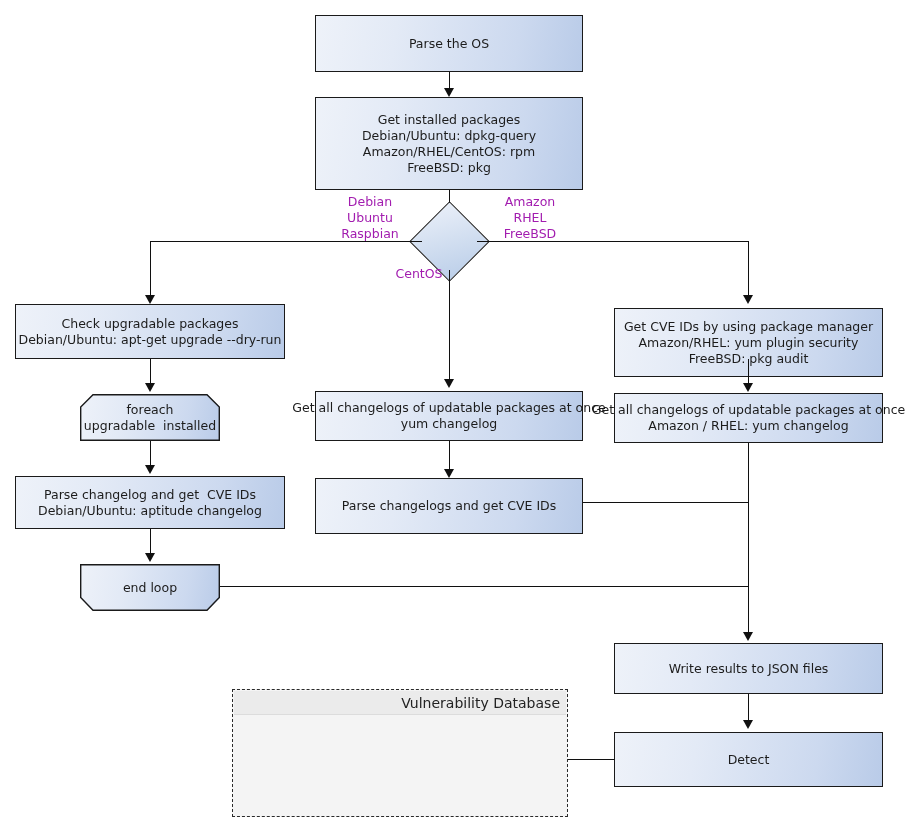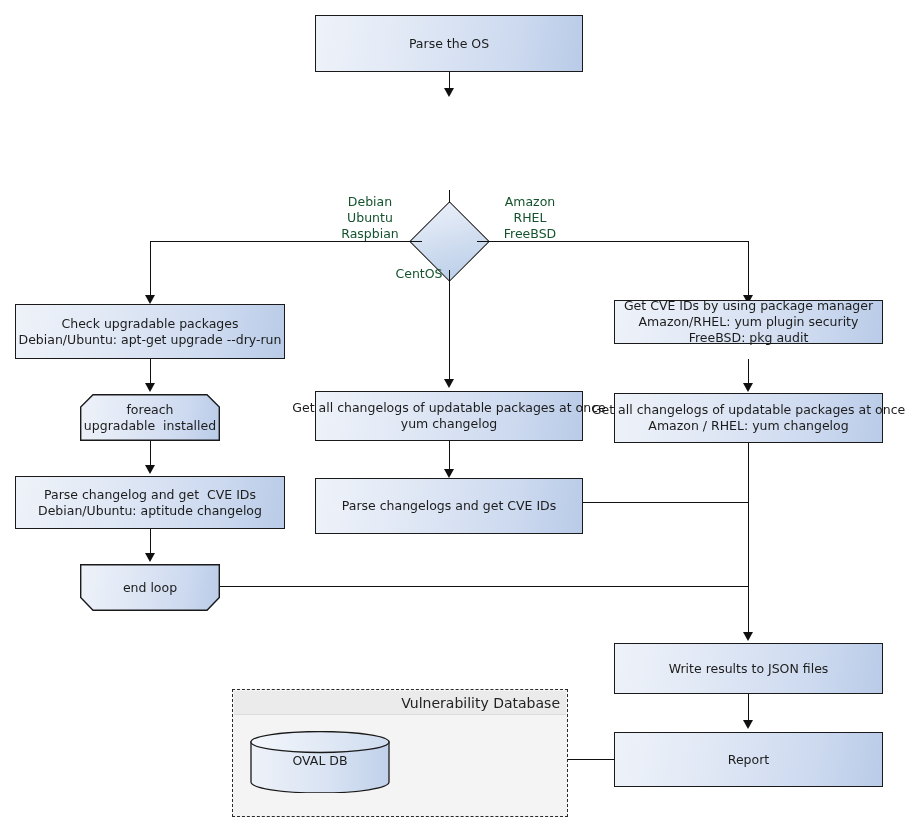--- a/index.html
+++ b/index.html
@@ -86,21 +86,21 @@
     border-left: 5.5px solid transparent;
     border-right: 5.5px solid transparent;
     border-top: 9px solid #101010;
   }
 
   
   .edge-label {
     position: absolute;
     font-size: 12.5px;
     line-height: 16px;
-    color: #14532d;
+    color: #a21caf;
     text-align: center;
     white-space: pre;
   }
 
   
   .group-box {
     position: absolute;
     box-sizing: border-box;
     border: 1.6px dashed #2a2a2a;
     background: #f4f4f4;
@@ -138,20 +138,26 @@
 
 <div id="canvas">
 
   <div class="node" style="left:315px; top:15px; width:268px; height:57px;">
     <span class="txt">Parse the OS</span>
   </div>
 
   <div class="vline" style="left:449px; top:72px; height:18px;"></div>
   <div class="arrow-down" style="left:443.5px; top:88px;"></div>
 
+  <div class="node" style="left:315px; top:97px; width:268px; height:93px;">
+    <span class="txt">Get installed packages
+Debian/Ubuntu: dpkg-query
+Amazon/RHEL/CentOS: rpm
+FreeBSD: pkg</span>
+  </div>
 
   <div class="vline" style="left:449px; top:190px; height:33px;"></div>
 
   <div class="diamond" style="left:421px; top:213px; width:57px; height:57px;"></div>
 
   <div class="edge-label" style="left:330px; top:194px; width:80px;">Debian
 Ubuntu
 Raspbian</div>
   <div class="edge-label" style="left:490px; top:194px; width:80px;">Amazon
 RHEL
@@ -216,21 +222,21 @@
 
   <div class="vline" style="left:449px; top:441px; height:30px;"></div>
   <div class="arrow-down" style="left:443.5px; top:469px;"></div>
 
   <div class="node" style="left:315px; top:478px; width:268px; height:56px;">
     <span class="txt">Parse changelogs and get CVE IDs</span>
   </div>
 
   <div class="hline" style="left:583px; top:502px; width:166px;"></div>
 
-  <div class="node" style="left:614px; top:300px; width:269px; height:44px;">
+  <div class="node" style="left:614px; top:308px; width:269px; height:69px;">
     <span class="txt">Get CVE IDs by using package manager
 Amazon/RHEL: yum plugin security
 FreeBSD: pkg audit</span>
   </div>
 
   <div class="vline" style="left:748px; top:359px; height:26px;"></div>
   <div class="arrow-down" style="left:742.5px; top:383px;"></div>
 
   <div class="node" style="left:614px; top:393px; width:269px; height:50px; white-space:normal; overflow:visible;">
     <span class="txt" style="position:absolute; left:50%; top:50%; transform:translate(-50%,-50%);">Get all changelogs of updatable packages at once
@@ -241,43 +247,25 @@
   <div class="arrow-down" style="left:742.5px; top:632px;"></div>
 
   <div class="node" style="left:614px; top:643px; width:269px; height:51px;">
     <span class="txt">Write results to JSON files</span>
   </div>
 
   <div class="vline" style="left:748px; top:694px; height:28px;"></div>
   <div class="arrow-down" style="left:742.5px; top:720px;"></div>
 
   <div class="node" style="left:614px; top:732px; width:269px; height:55px;">
-    <span class="txt">Report</span>
+    <span class="txt">Detect</span>
   </div>
 
   <div class="group-box" style="left:232px; top:689px; width:336px; height:128px;"></div>
   <div class="group-title-bar" style="left:234px; top:691px; width:332px; height:24px;">
     <span>Vulnerability Database</span>
   </div>
 
-  <div class="cyl" style="left:250px; top:731px;">
-    <svg width="140" height="62" viewBox="0 0 140 62">
-      <defs>
-        <linearGradient id="cylGradA" x1="0" y1="0" x2="1" y2="0">
-          <stop offset="0%" stop-color="#eef2f9"></stop>
-          <stop offset="55%" stop-color="#d9e3f3"></stop>
-          <stop offset="100%" stop-color="#c0d1ea"></stop>
-        </linearGradient>
-        <linearGradient id="cylTopA" x1="0" y1="0" x2="1" y2="0">
-          <stop offset="0%" stop-color="#f4f7fc"></stop>
-          <stop offset="100%" stop-color="#cfdcef"></stop>
-        </linearGradient>
-      </defs>
-      <path d="M 1 11 L 1 51 A 69 11 0 0 0 139 51 L 139 11 Z" fill="url(#cylGradA)" stroke="#1a1a1a" stroke-width="1.3"></path>
-      <ellipse cx="70" cy="11" rx="69" ry="10.5" fill="url(#cylTopA)" stroke="#1a1a1a" stroke-width="1.3"></ellipse>
-    </svg>
-    <div class="cyl-label" style="top:22px;">OVAL DB</div>
-  </div>
 
 
   <div class="hline" style="left:568px; top:759px; width:47px;"></div>
 
 </div>
 
 </body></html>

